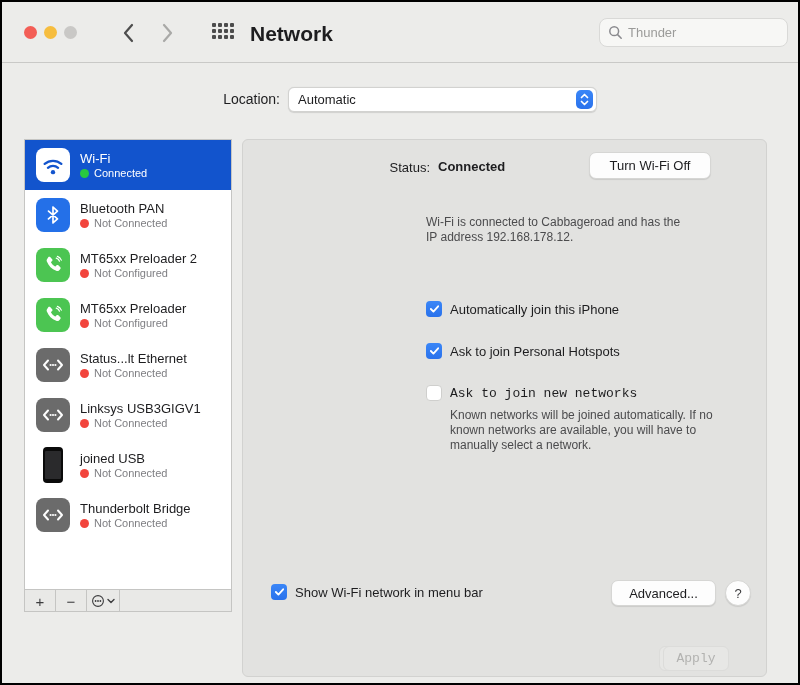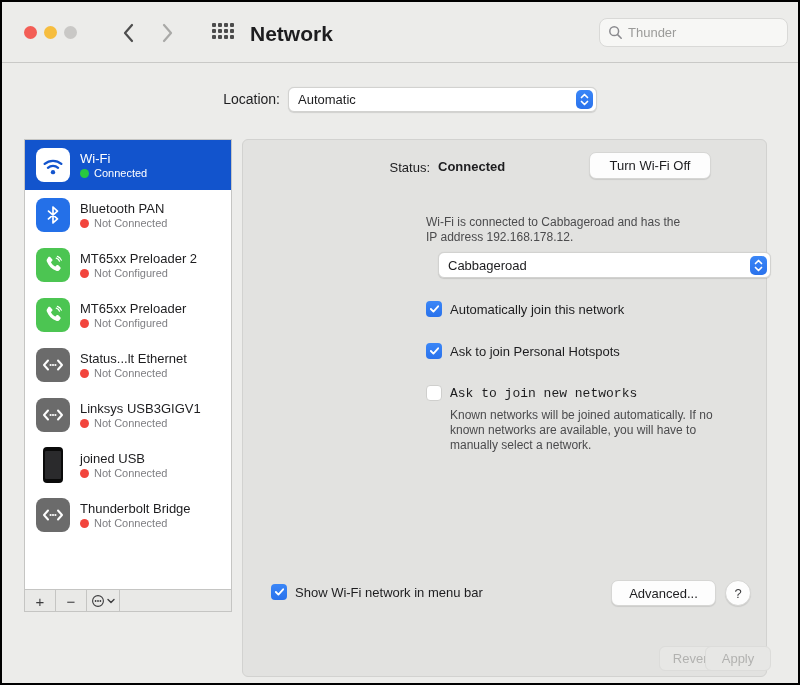--- a/index.html
+++ b/index.html
@@ -95,21 +95,21 @@
   .help-btn { position:absolute; left:482px; top:440px; width:26px; height:26px;
     background:#fdfdfd; border:1px solid #d6d6d4; border-radius:50%;
     box-shadow:0 1px 1px rgba(0,0,0,.1); font-size:13px; color:#3c3c3e;
     display:flex; align-items:center; justify-content:center; }
 
   
   .footbtn { position:absolute; top:644px; height:25px; background:#e7e7e5;
     border:1px solid #dcdcda; border-radius:6px; font-size:13px; color:#b2b2b0;
     display:flex; align-items:center; justify-content:center; }
   .revert-btn { left:625px; width:66px;margin-left:32px; }
-  .apply-btn  { left:703px; width:66px; }
+  .apply-btn  { left:661px; width:66px;font-family:Liberation Mono, monospace; }
 
   svg { display:block; }
 </style>
 </head>
 <body>
 
 <div class="window">
 
   <div class="toolbar">
     <div class="traffic tl-close"></div>
@@ -318,39 +318,28 @@
       </div>
     </div>
   </div>
 
   <div class="panel">
     <div class="flabel status-label">Status:</div>
     <div class="status-value">Connected</div>
     <div class="pushbtn turnoff-btn">Turn Wi-Fi Off</div>
     <div class="note status-note">Wi-Fi is connected to Cabbageroad and has the IP address 192.168.178.12.</div>
 
-    <div class="popup nn-popup">
-      <span class="val">Cabbageroad</span>
-      <span class="stepper">
-        <svg width="9" height="6" viewBox="0 0 9 6">
-            <polyline points="1.5,4.5 4.5,1.5 7.5,4.5" fill="none" stroke="#fff" stroke-width="1.7" stroke-linecap="round" stroke-linejoin="round"></polyline>
-          </svg>
-        <svg width="9" height="6" viewBox="0 0 9 6">
-            <polyline points="1.5,1.5 4.5,4.5 7.5,1.5" fill="none" stroke="#fff" stroke-width="1.7" stroke-linecap="round" stroke-linejoin="round"></polyline>
-          </svg>
-      </span>
-    </div>
 
     <div class="cbrow cb1">
       <span class="cbox checked">
         <svg width="11" height="10" viewBox="0 0 12 11">
             <polyline points="2,5.5 4.8,8.3 10,2.5" fill="none" stroke="#fff" stroke-width="2" stroke-linecap="round" stroke-linejoin="round"></polyline>
           </svg>
       </span>
-      <span class="cblabel">Automatically join this network</span>
+      <span class="cblabel">Automatically join this iPhone</span>
     </div>
 
     <div class="cbrow cb2">
       <span class="cbox checked">
         <svg width="11" height="10" viewBox="0 0 12 11">
             <polyline points="2,5.5 4.8,8.3 10,2.5" fill="none" stroke="#fff" stroke-width="2" stroke-linecap="round" stroke-linejoin="round"></polyline>
           </svg>
       </span>
       <span class="cblabel">Ask to join Personal Hotspots</span>
     </div>

